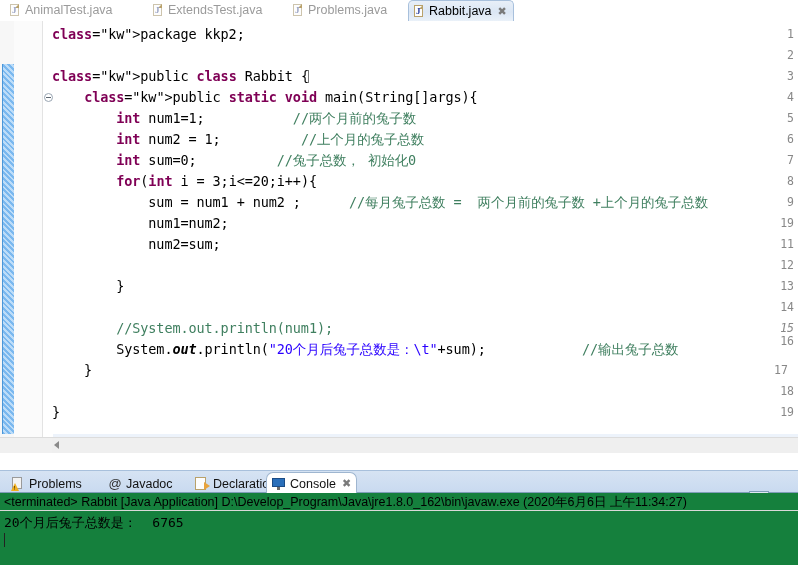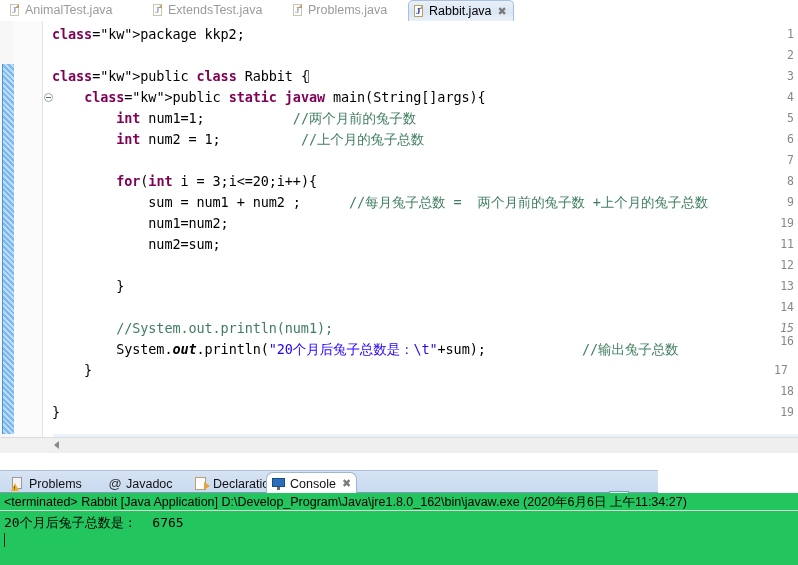--- a/index.html
+++ b/index.html
@@ -142,21 +142,21 @@
     position: absolute; left: 0; bottom: 0; width: 52px; height: 15px;
     background: #fafafa;
   }
 
   
   #bottomview {
     position: absolute; left: 0; top: 453px; width: 798px; height: 112px;
     background: #ffffff;
   }
   #bv-tabbar {
-    position: absolute; left: 0; top: 17px; width: 658px; height: 23px;
+    position: absolute; left: 0; top: 17px; width: 798px; height: 23px;
     background: linear-gradient(to bottom, #d6e3f3 0%, #c9daf0 100%);
     border-top: 1px solid #a8c0dc;
     border-bottom: 1px solid #7f9db9;
     box-sizing: border-box;
   }
   .vtab {
     position: absolute; top: 2px; height: 21px;
     display: flex; align-items: center; gap: 4px;
     font-size: 12.5px; white-space: nowrap; color: #111;
     padding: 0 5px;
@@ -214,21 +214,21 @@
   .ic-lock .lines { position:absolute; right:1px; top:2px; width:4px; height:1px;
       background:#8a8a8a; box-shadow:0 3px 0 #8a8a8a, 0 6px 0 #8a8a8a; }
   .ic-scroll { position:absolute; left:3px; top:2px; width:12px; height:14px;
       background:#fff; border:1px solid #9a9a9a; box-sizing:border-box; }
   .ic-scroll:after { content:""; position:absolute; right:-2px; top:5px;
       width:0;height:0;border-style:solid;border-width:3px 0 3px 5px;
       border-color:transparent transparent transparent #e8a33d; }
 
   #console-area {
     position: absolute; left: 0; top: 40px; width: 798px; height: 72px;
-    background: #22c55e; overflow: hidden;
+    background: #15803d; overflow: hidden;
   }
   .cline {
     position: absolute; left: 4px;
     font-family: "Liberation Sans", sans-serif;
     font-size: 12.5px; color: #000; white-space: pre;
   }
   #cterm-rule {
     position: absolute; left: 0; top: 17px; width: 798px; height: 1px;
     background: #d9d9d9;
   }
@@ -306,23 +306,24 @@
   <div class="lnum" style="top:300px;font-style:italic;">15</div>
   <div class="lnum" style="top:313px;">16</div>
   <div class="lnum" style="top:342px;text-align:center;">17</div>
   <div class="lnum" style="top:363px;">18</div>
   <div class="lnum" style="top:384px;">19</div>
 
   <div class="foldmark" style="top:72px;"></div>
 
   <div class="codeline" style="top:5px;"><span><span <span="" class="kw">class</span>="kw"&gt;package kkp2;</span></div>
   <div class="codeline" style="top:47px;"><span><span <span="" class="kw">class</span>="kw"&gt;public <span class="kw">class</span> Rabbit {</span><span class="caret"></span></div>
-  <div class="codeline" style="top:68px;"><span>    <span <span="" class="kw">class</span>="kw"&gt;public <span class="kw">static</span> <span class="kw">javaw</span> main(String[]args){</span></div>
+  <div class="codeline" style="top:68px;"><span>    <span <span="" class="kw">class</span>="kw"&gt;public <span class="kw">static</span> <span class="kw">void</span> main(String[]args){</span></div>
   <div class="codeline" style="top:89px;"><span>        <span class="kw">int</span> num1=1;           <span class="cmt">//两个月前的兔子数</span></span></div>
   <div class="codeline" style="top:110px;"><span>        <span class="kw">int</span> num2 = 1;          <span class="cmt">//上个月的兔子总数</span></span></div>
+  <div class="codeline" style="top:131px;"><span>        <span class="kw">int</span> sum=0;          <span class="cmt">//兔子总数， 初始化0</span></span></div>
   <div class="codeline" style="top:152px;"><span>        <span class="kw">for</span>(<span class="kw">int</span> i = 3;i&lt;=20;i++){</span></div>
   <div class="codeline" style="top:173px;"><span>            sum = num1 + num2 ;      <span class="cmt">//每月兔子总数 =  两个月前的兔子数 +上个月的兔子总数</span></span></div>
   <div class="codeline" style="top:194px;"><span>            num1=num2;</span></div>
   <div class="codeline" style="top:215px;"><span>            num2=sum;</span></div>
   <div class="codeline" style="top:257px;"><span>        }</span></div>
   <div class="codeline" style="top:299px;"><span>        <span class="cmt">//System.out.println(num1);</span></span></div>
   <div class="codeline" style="top:320px;"><span>        System.<span class="fld">out</span>.println(<span class="str">"20个月后兔子总数是：\t"</span>+sum);            <span class="cmt">//输出兔子总数</span></span></div>
   <div class="codeline" style="top:341px;"><span>    }</span></div>
   <div class="codeline" style="top:383px;"><span>}</span></div>
 

